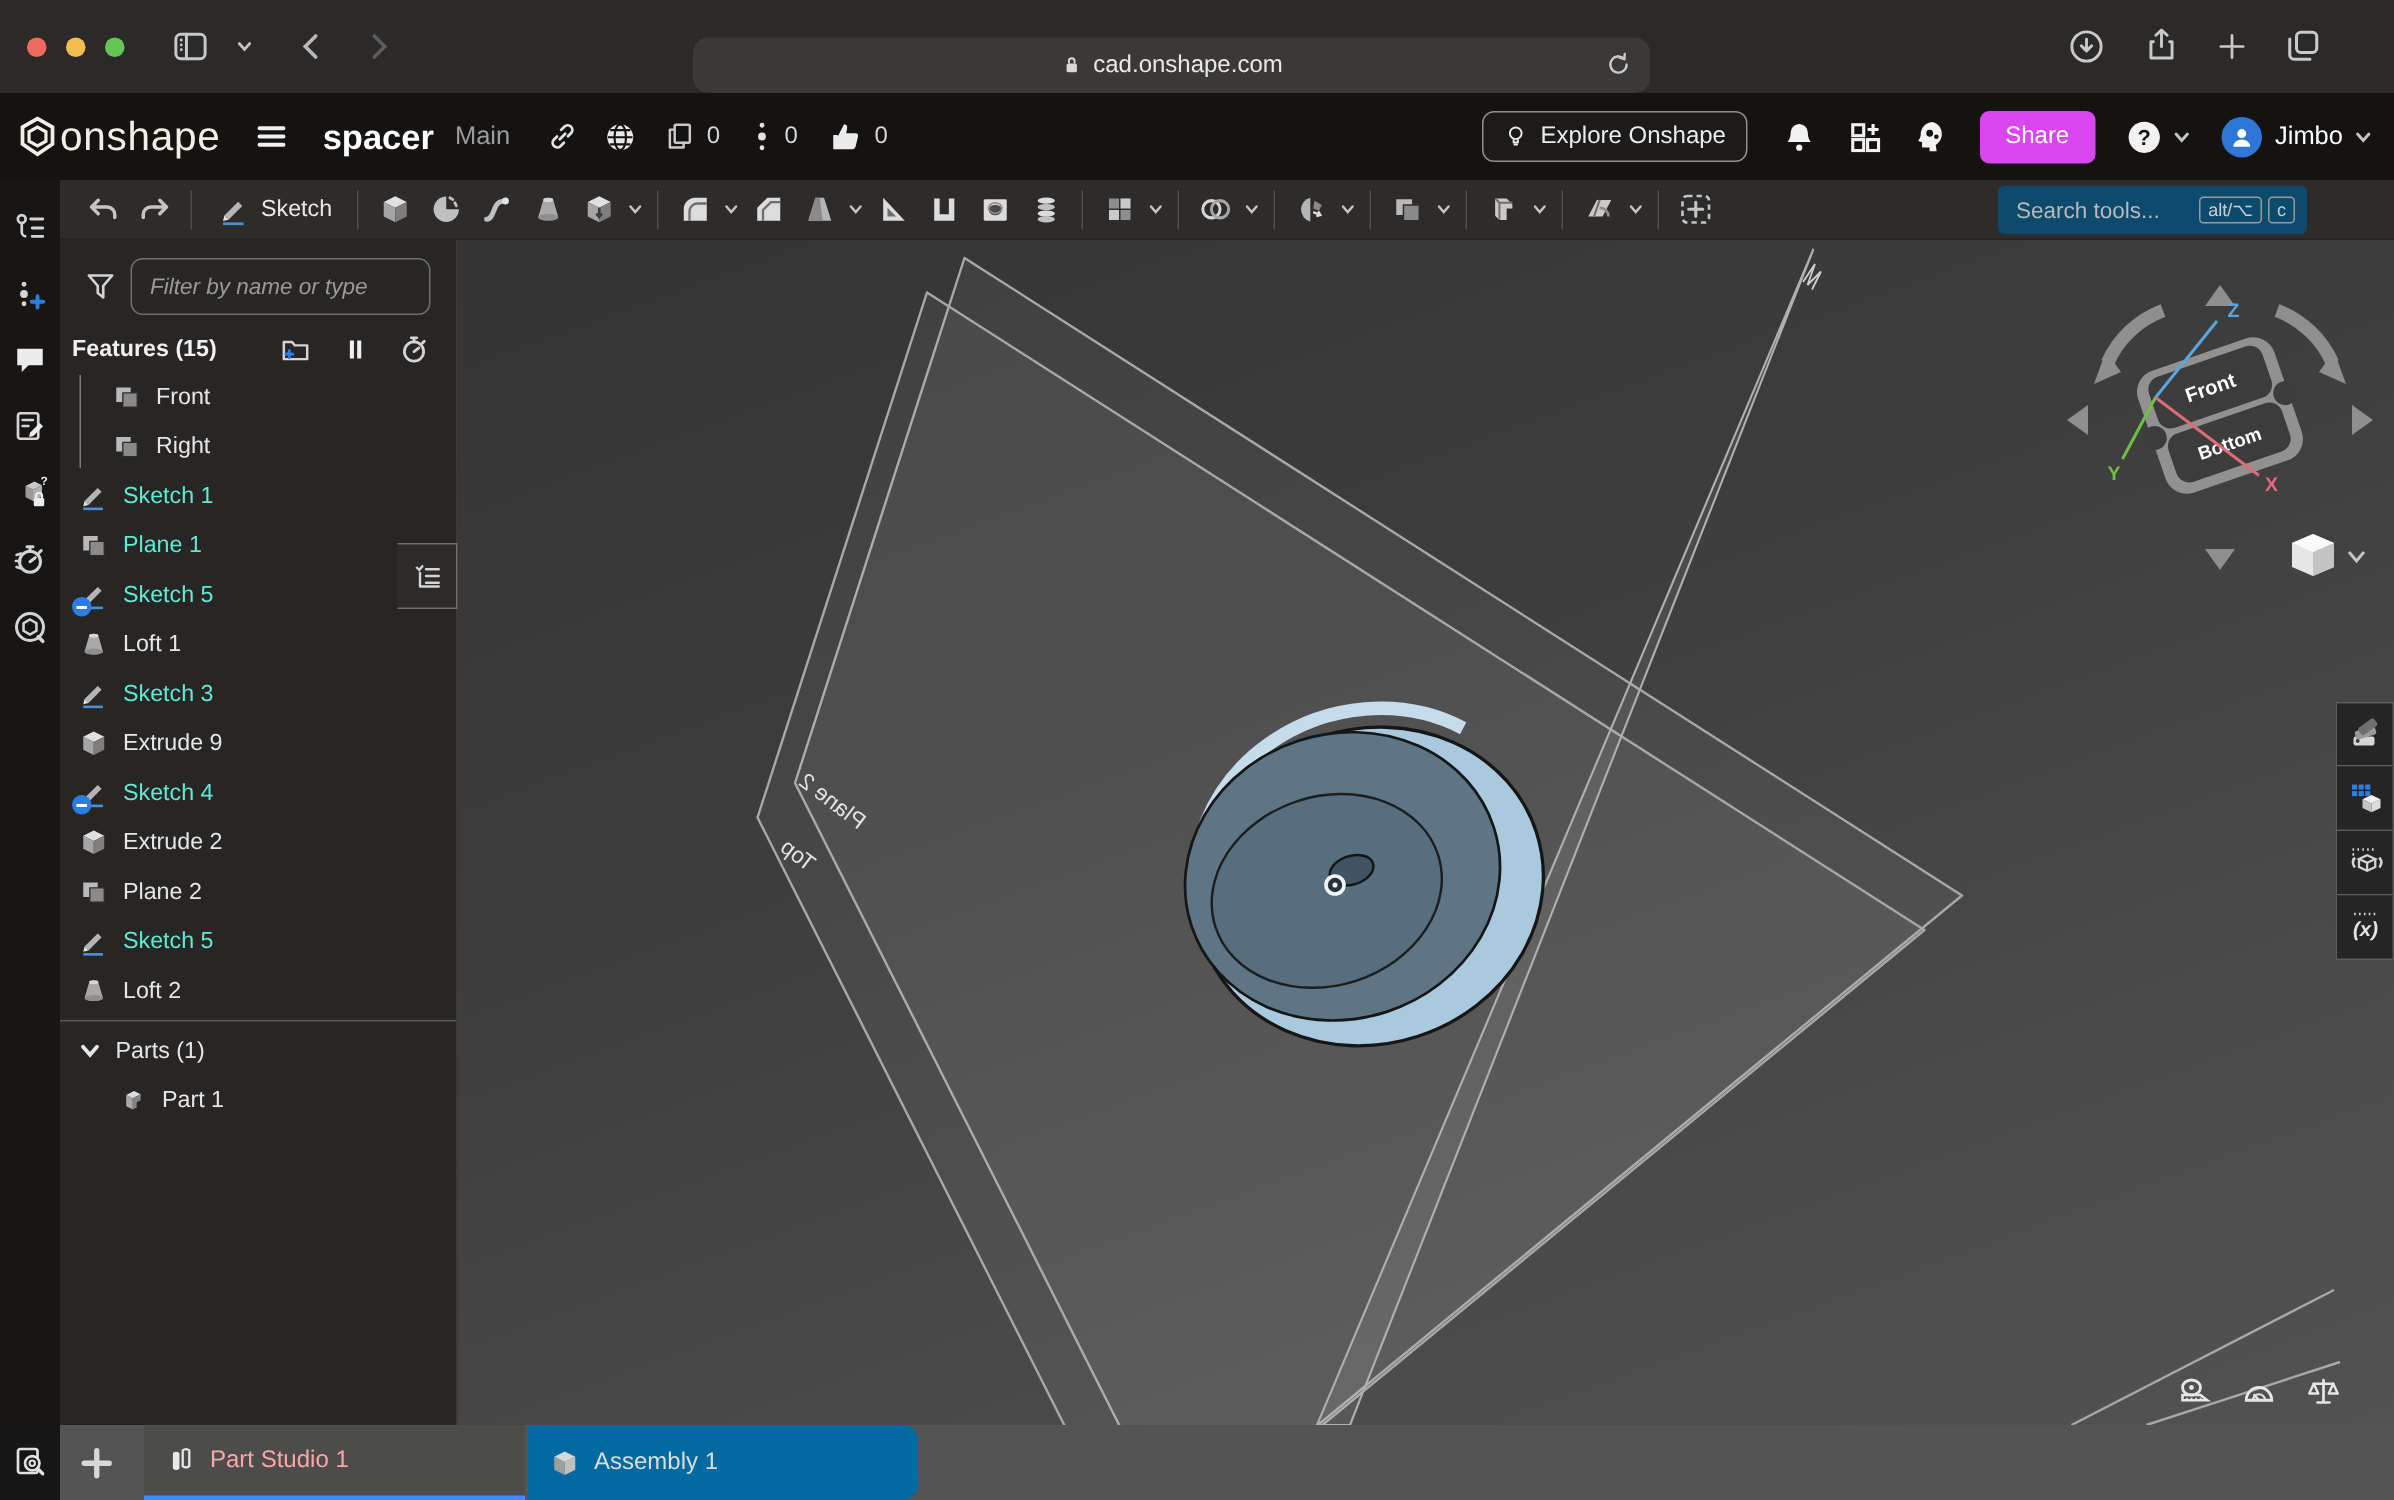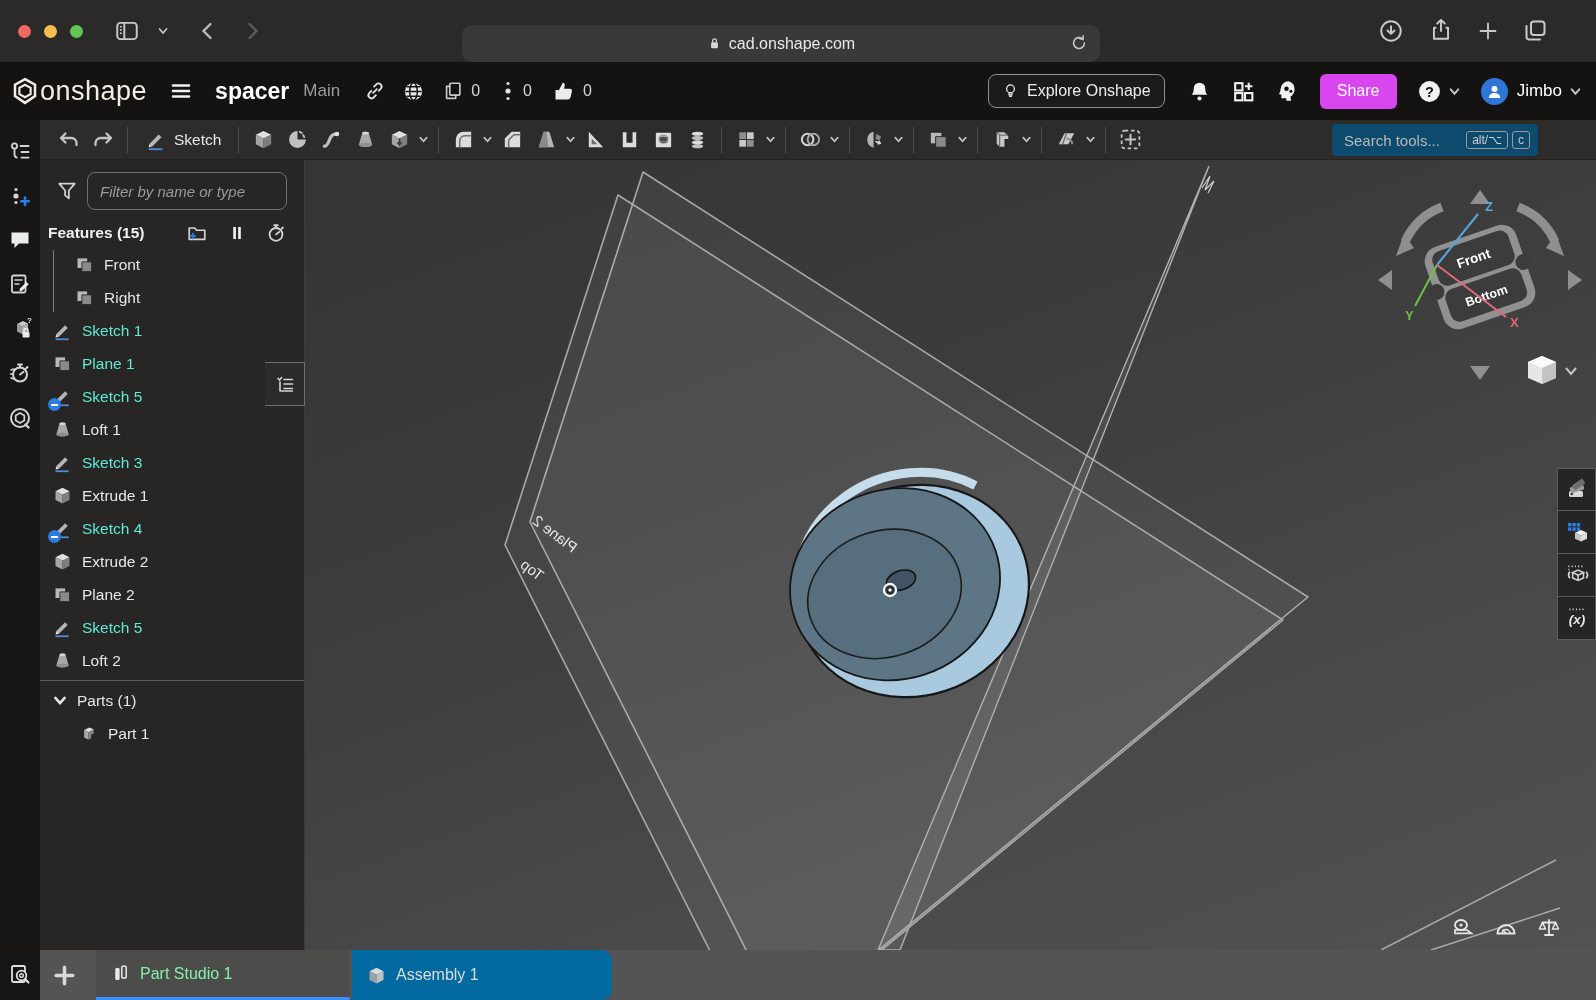--- a/index.html
+++ b/index.html
@@ -84,21 +84,21 @@
   #tree-line { position:absolute; left:13px; top:2px; width:1px; height:62px; background:#7a7a7a; }
   #tree-divider { height:1px; background:#5a5a5a; margin:3px 0; }
   #rollback-handle { position:absolute; left:265px; top:362px; width:40px; height:44px; background:#2c2b2a;
     border:1px solid #6f6f6f; border-left:none; display:flex; align-items:center; justify-content:center; }
 
   
   #tab-bar { position:absolute; left:40px; top:950px; width:1556px; height:50px; background:#545454; }
   #tab-plus { position:absolute; left:12px; top:13px; }
   .doc-tab { position:absolute; top:0; height:50px; display:flex; align-items:center; gap:9px;
     padding-left:14px; font-size:16px; }
-  #tab-partstudio { left:56px; width:254px; background:#4c4c4b; color:#86efac; border-bottom:3px solid #3d8dff; }
+  #tab-partstudio { left:56px; width:254px; background:#4c4c4b; color:#fca5a5; border-bottom:3px solid #3d8dff; }
   #tab-assembly { left:312px; width:260px; background:#0369a1; color:#dcdcdc; border-radius:0 10px 10px 0; }
 </style>
 </head>
 <body>
 
 <svg width="0" height="0" style="position:absolute">
 <defs>
   <symbol id="i-plane" viewBox="0 0 24 24">
         <path d="M4 5h11v11H4z" fill="#b9b9b9"></path>
         <path d="M9 9h11v11H9z" fill="#8a8a8a" stroke="#2c2c2c" stroke-width="1"></path>
@@ -685,21 +685,21 @@
     <div class="frow dim">
         <svg class="fico">
           <use href="#i-pencil"></use>
         </svg>
         <span>Sketch 3</span>
       </div>
     <div class="frow">
         <svg class="fico">
           <use href="#i-extrude"></use>
         </svg>
-        <span>Extrude 1</span>
+        <span>Extrude 9</span>
       </div>
     <div class="frow dim">
         <span class="fico">
           <svg width="21" height="21" viewBox="0 0 24 24">
             <use href="#i-pencil"></use>
           </svg>
           <span class="badge"></span>
         </span>
         <span>Sketch 4</span>
       </div>

